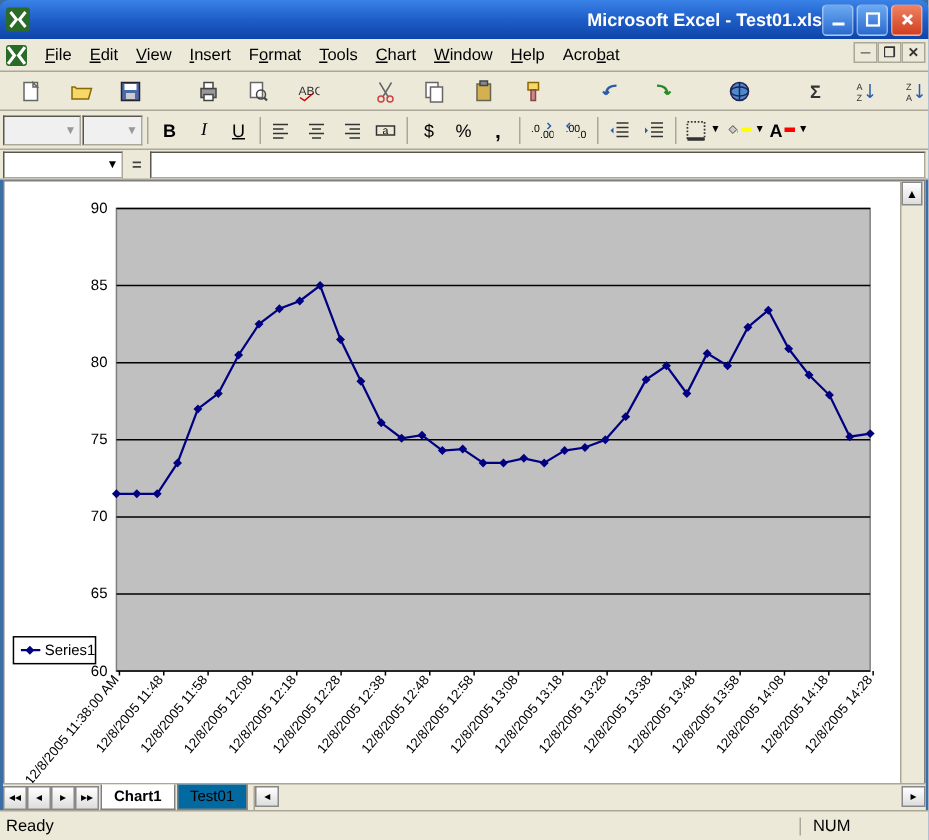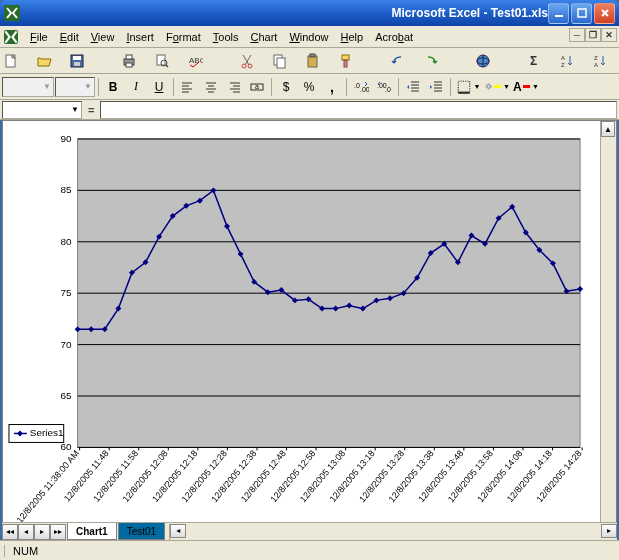--- a/index.html
+++ b/index.html
@@ -17,21 +17,21 @@
 
   
   .menubar { height: 22px; background: #ece9d8; border-bottom: 1px solid #aca899; display: flex; align-items: center; padding: 0 4px; position: relative; }
   .menubar .xicon2 { width: 14px; height: 14px; background: #2a6b2a; margin-right: 6px; display: inline-flex; align-items: center; justify-content: center; border-radius: 2px; }
   .menu-item { padding: 2px 6px; cursor: default; }
   .menu-item u { text-decoration: underline; }
   .docbtns { position: absolute; right: 2px; top: 2px; display: flex; gap: 0; }
   .docbtn { width: 16px; height: 14px; background: #ece9d8; border: 1px solid #aca899; display: flex; align-items: center; justify-content: center; font-size: 9px; font-weight: bold; color: #333; }
 
   
-  .toolbar { height: 26px; background: #ece9d8; border-bottom: 1px solid #aca899; display: flex; align-items: center; padding: 0 2px; gap: 15px; }
+  .toolbar { height: 26px; background: #ece9d8; border-bottom: 1px solid #aca899; display: flex; align-items: center; padding: 0 12px; gap: 15px; }
   .tbtn { width: 22px; height: 22px; display: flex; align-items: center; justify-content: center; border: 1px solid transparent; border-radius: 2px; }
   .tbtn svg { width: 16px; height: 16px; }
   .sep { width: 1px; height: 18px; background: #aca899; margin: 0 2px; }
   .zoombox { width: 56px; height: 18px; border: 1px inset #aca899; background: #fff; font-size: 11px; padding: 0 2px; display: flex; align-items: flex-end; }
   .zoombox .arrow { margin-left: auto; font-size: 8px; }
   
   .fmtbar { height: 26px; background: #ece9d8; border-bottom: 1px solid #aca899; display: flex; align-items: center; padding: 0 2px; gap: 1px; }
   .combobox { height: 20px; border: 1px inset #aca899; background: #fff; display: flex; align-items: center; padding: 0 2px; }
   .combobox.disabled { background: #f0f0f0; color: #999; }
   .combobox .arrow { margin-left: auto; font-size: 8px; padding-left: 4px; }
@@ -505,15 +505,16 @@
   <div class="tab inactive">
       <span>Test01</span>
     </div>
   <div class="hscroll">
     <div class="sbtn left">◂</div>
     <div class="sbtn right">▸</div>
   </div>
 </div>
 
 <div class="statusbar">
+  <span class="status">Ready</span>
   <span class="cell">NUM</span>
   <span class="cell" style="width:40px"></span>
 </div>
 
 </body></html>

